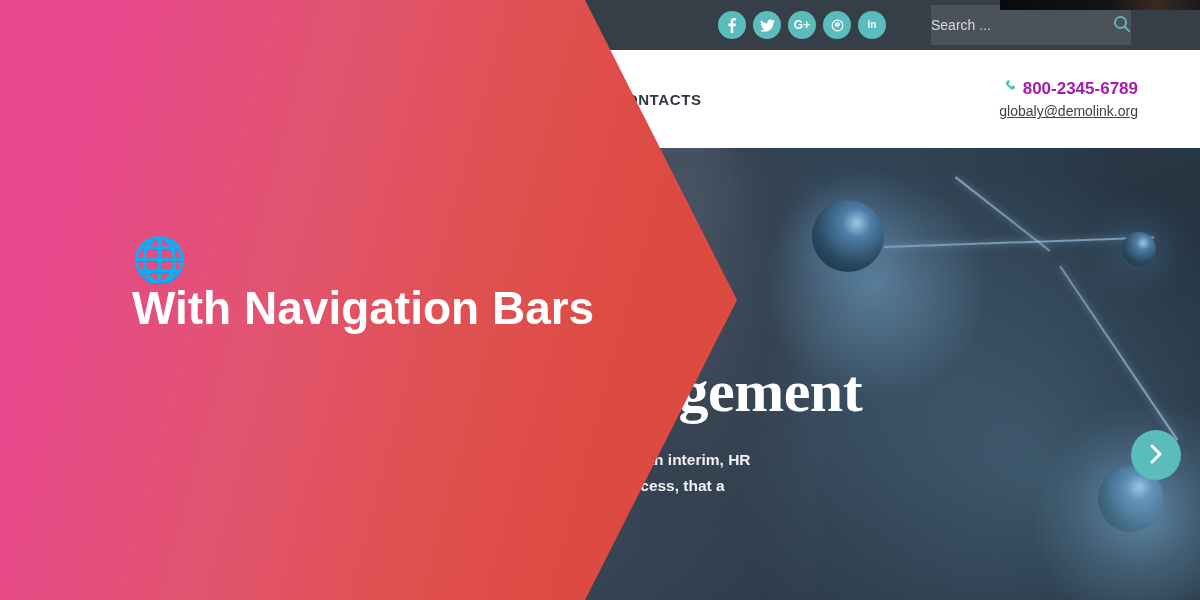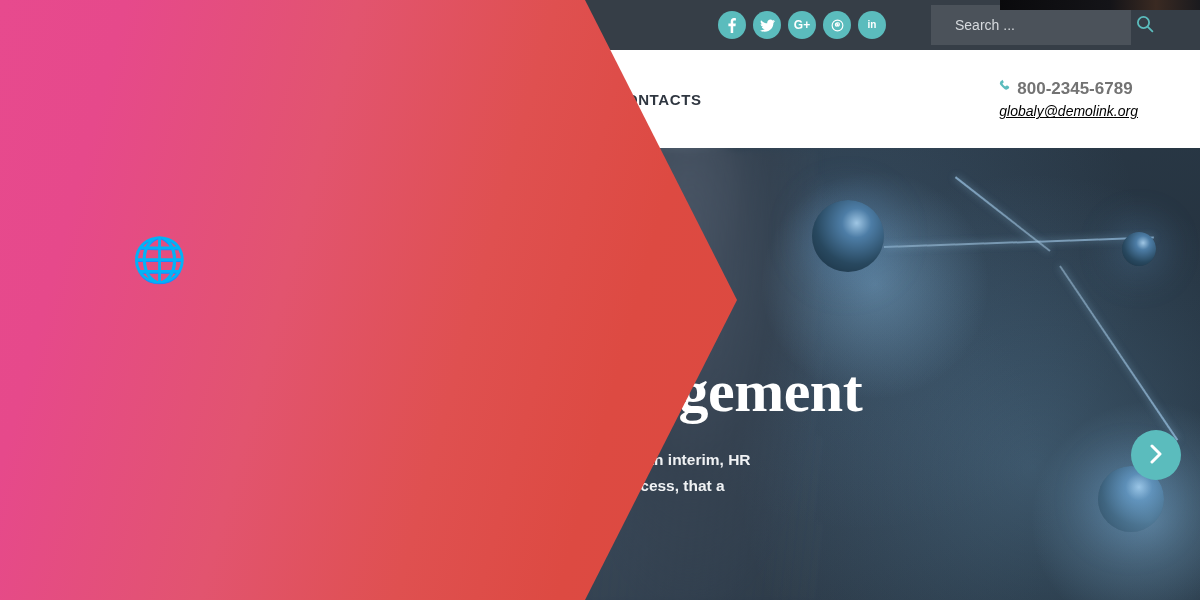--- a/index.html
+++ b/index.html
@@ -84,21 +84,20 @@
     position: absolute; left: 931px; top: 5px;
     width: 200px; height: 40px;
     background: #4b525a;
     display: flex; align-items: center;
   }
   .searchbox input {
     flex: 1; height: 100%;
     background: transparent; border: 0; outline: 0;
     color: #d6dade; font-size: 14px;
     font-family: "Liberation Sans", sans-serif;
-    padding-left: 24px;
   }
   .searchbox input::placeholder { color: #d6dade; }
   .search-btn {
     width: 46px; height: 100%;
     display: flex; align-items: center; justify-content: center;
     background: transparent; border: 0; cursor: pointer;
   }
 
   
   .navbar {
@@ -113,27 +112,27 @@
   .nav-links a {
     color: #2f3640; text-decoration: none;
     font-size: 15px; font-weight: bold; letter-spacing: .6px;
     white-space: nowrap;
   }
   .contact-block {
     position: absolute; right: 62px; top: 28px;
     text-align: right; line-height: 1.32;
   }
   .phone {
-    font-size: 17px; font-weight: bold; color: #737373;
-    display: flex; align-items: center; justify-content: flex-start; gap: 3px;
+    font-size: 17px; font-weight: bold; color: #a21caf;
+    display: flex; align-items: center; justify-content: flex-end; gap: 3px;
     white-space: nowrap;
   }
   .email {
-    display: block; font-size: 14px; color: #000000;
-    text-decoration: underline; margin-top: 2px; font-style: italic;
+    display: block; font-size: 14px; color: #404040;
+    text-decoration: underline; margin-top: 2px;
   }
 
   
   .hero-content { position: absolute; left: 300px; top: 360px; width: 780px; z-index: 6; }
   .hero-title {
     font-family: "Liberation Serif", serif;
     font-size: 60px; font-weight: bold; color: #fff;
     line-height: 1.05; letter-spacing: -.5px; white-space: nowrap;
   }
   .hero-text {
@@ -272,15 +271,16 @@
       </button>
     </div>
   </div>
   <div class="top-clip"></div>
 
   <div class="promo"></div>
   <div class="promo-inner">
     <div class="promo-line1">
       <span class="globe-icon">🌐</span>
     </div>
+    <div class="promo-line2">With Navigation Bars</div>
   </div>
 
 </div>
 
 </body></html>

